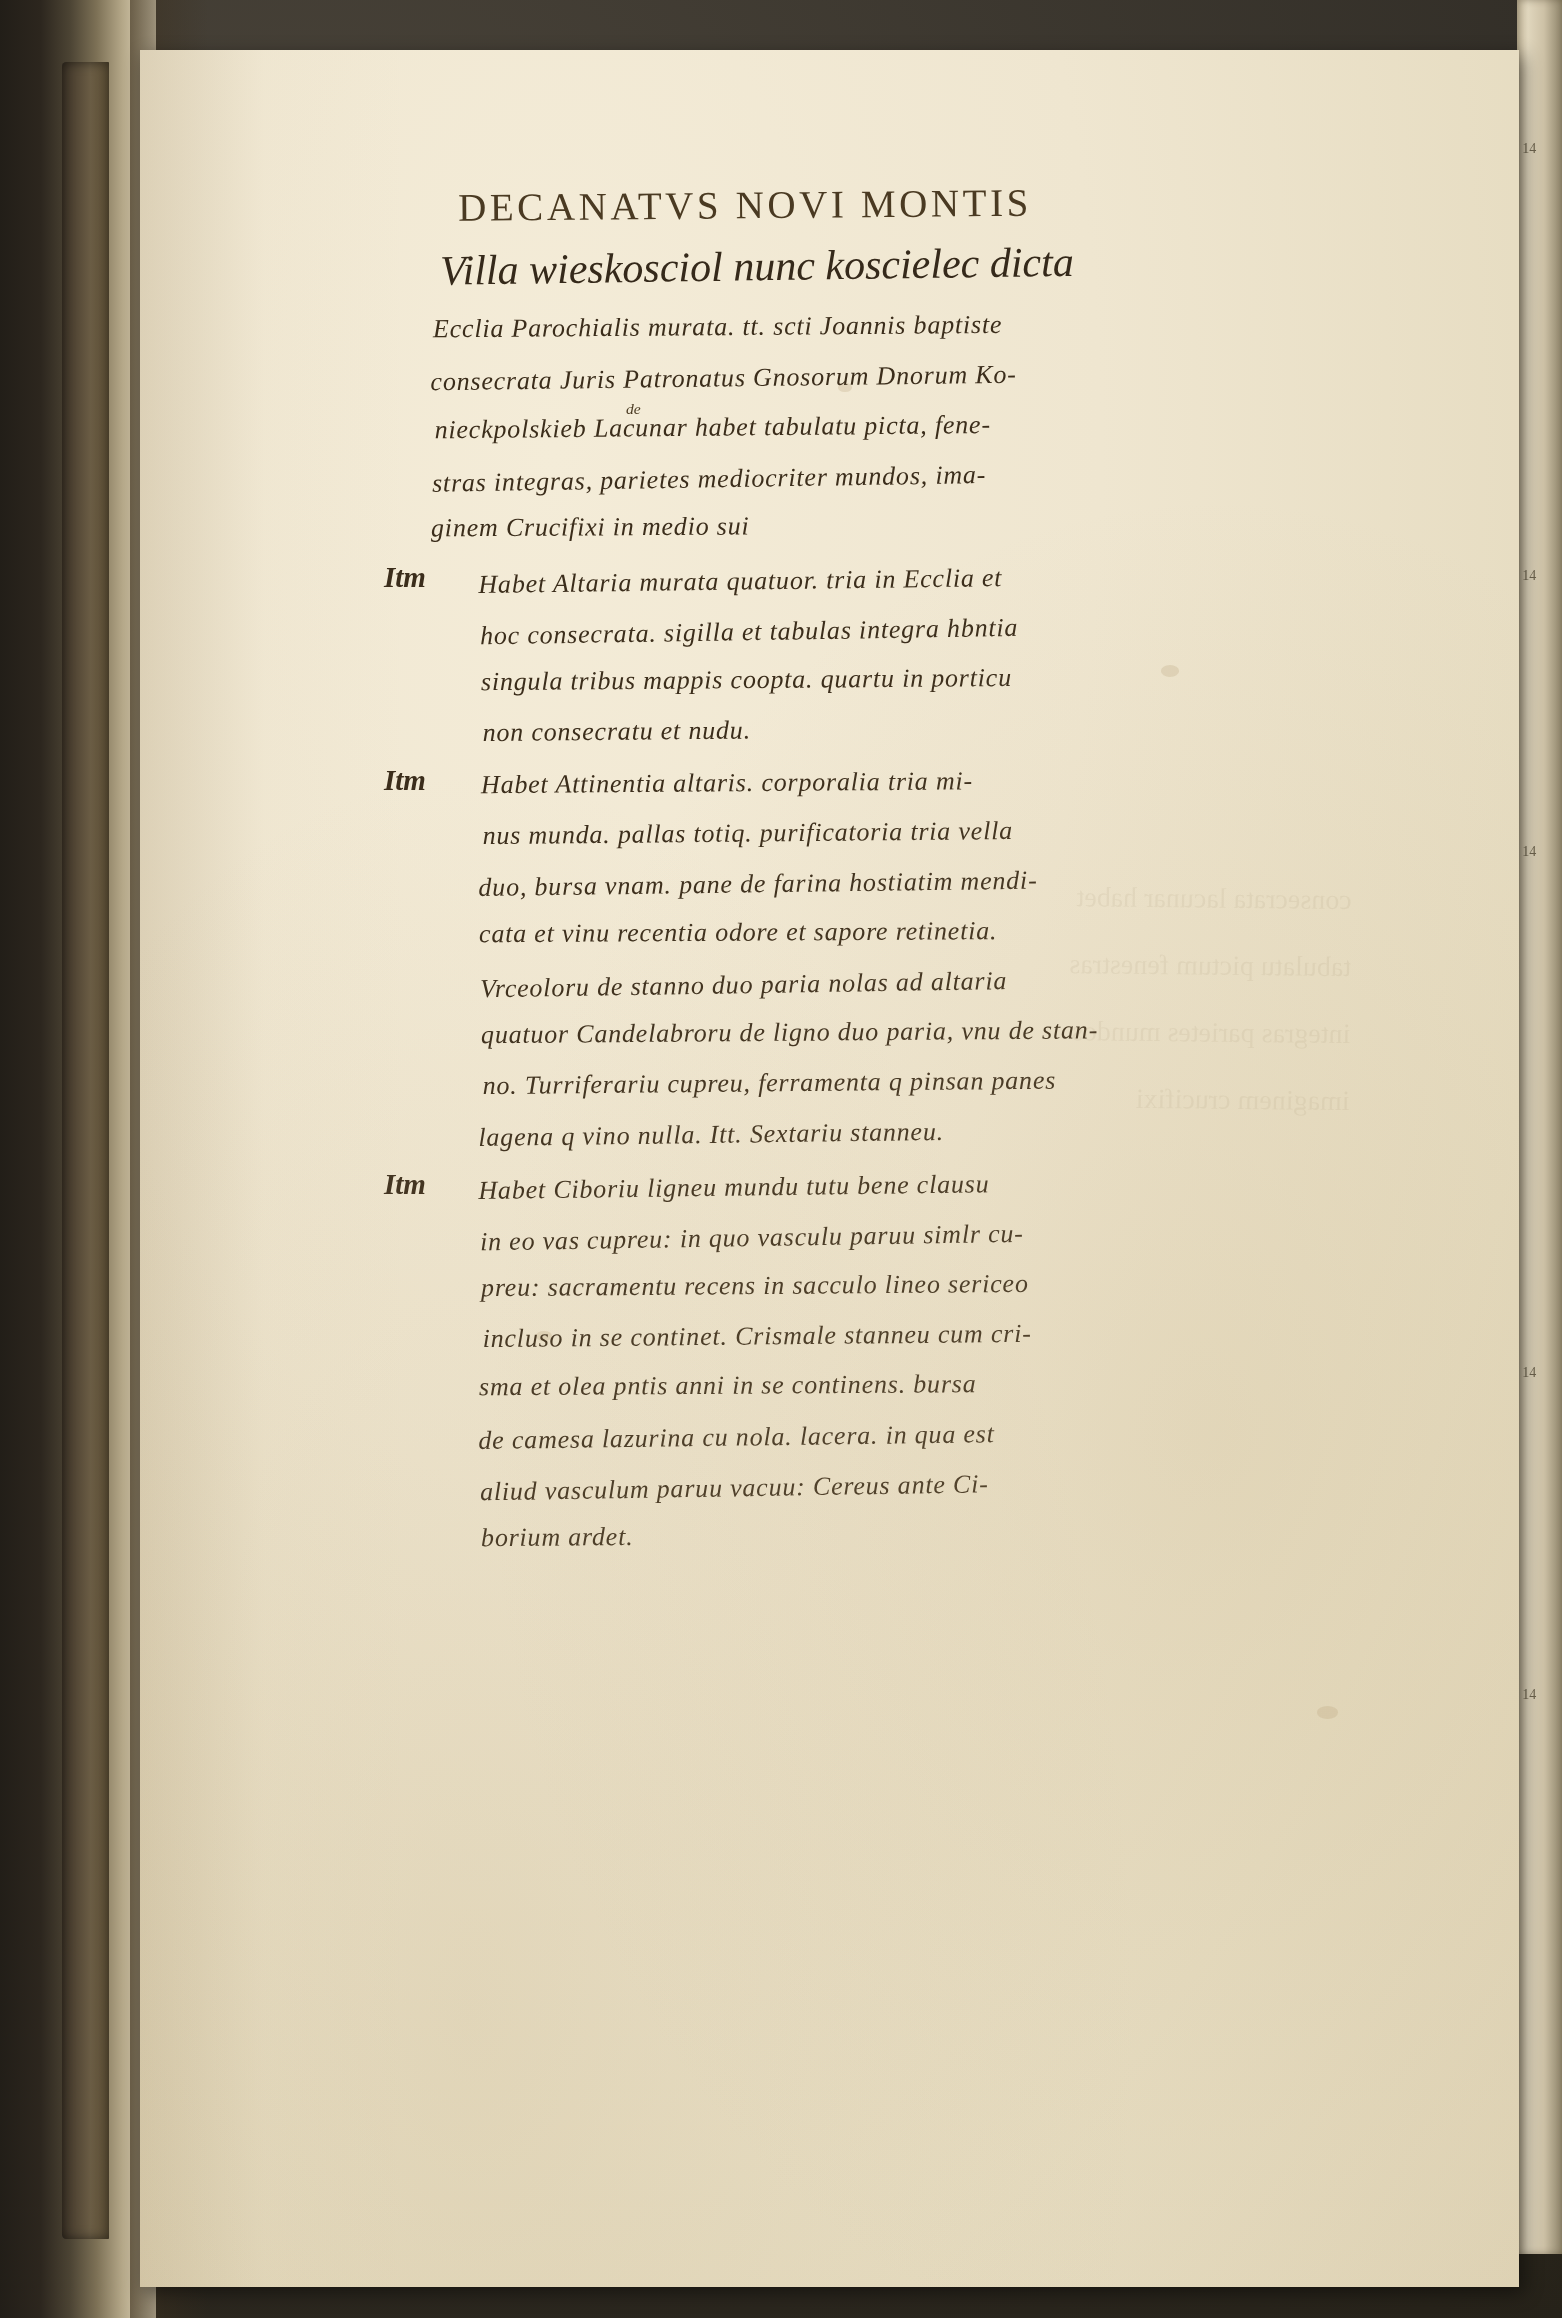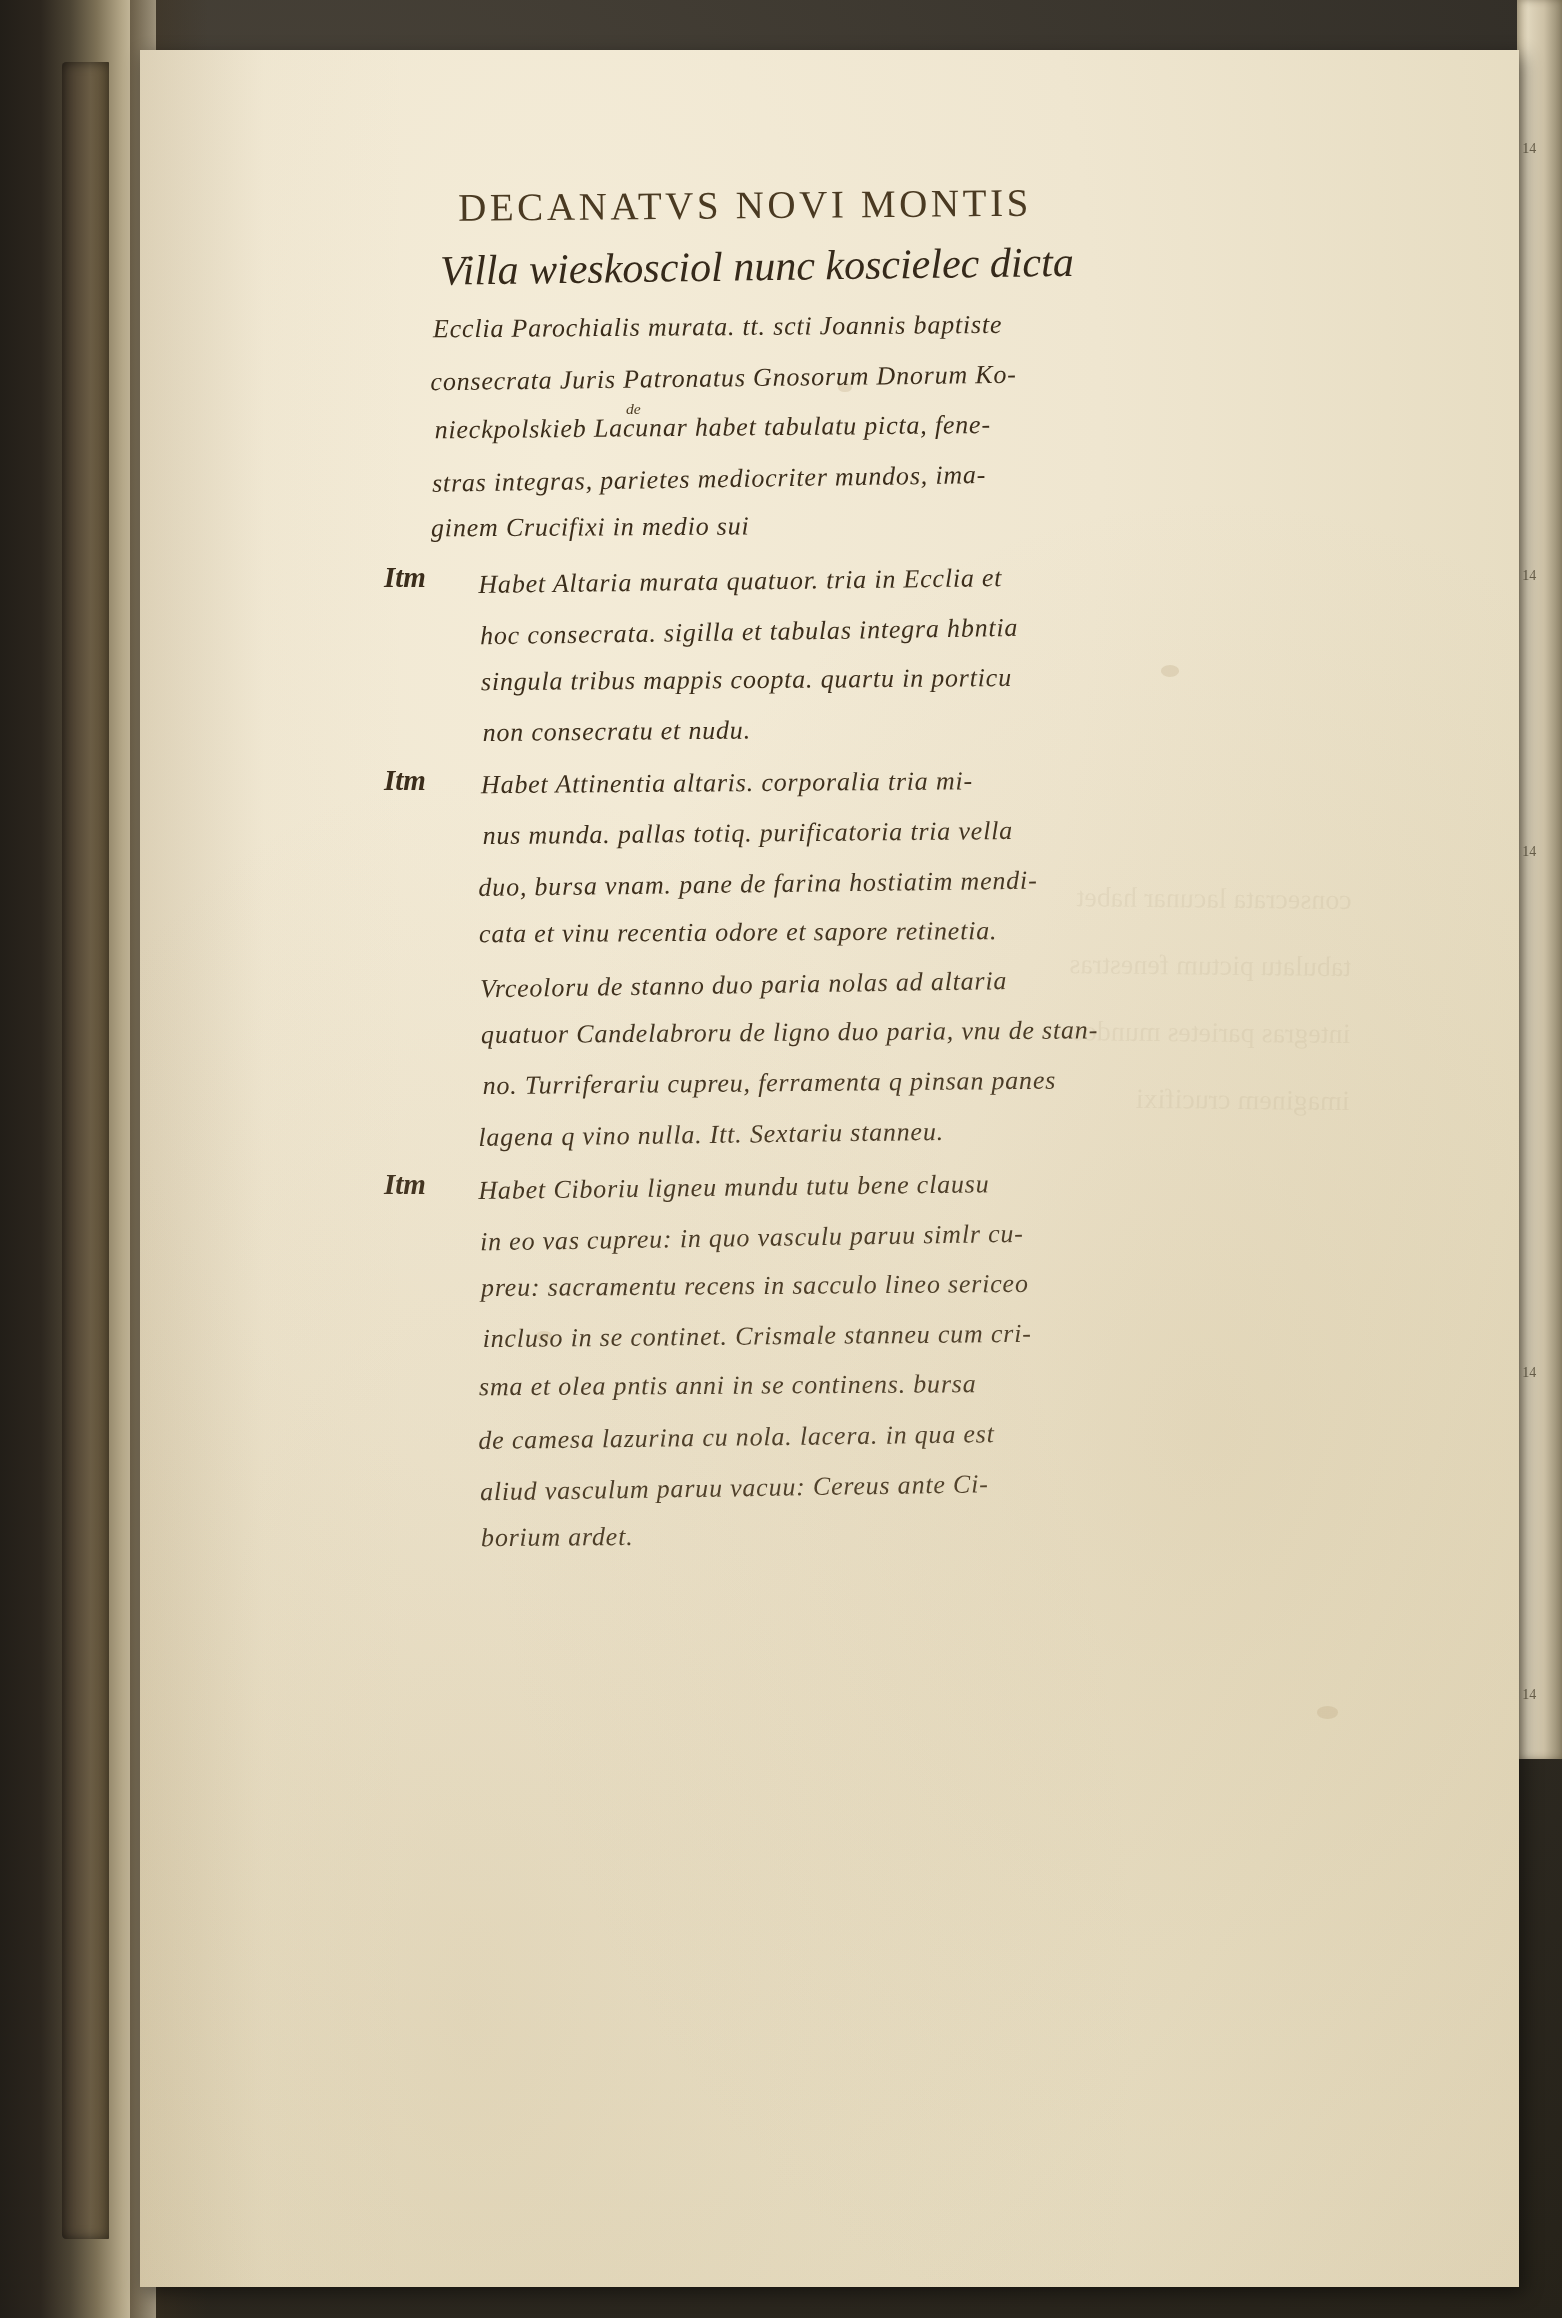--- a/index.html
+++ b/index.html
@@ -23,21 +23,21 @@
     background:
       radial-gradient(circle at 20% 15%, #4a443a 0%, #332f28 55%, #262219 100%);
   }
 
   
   .next-leaf {
     position: absolute;
     top: 0;
     right: 0;
     width: 45px;
-    height: 1759px;
+    height: 2254px;
     background: linear-gradient(to right, #cbbfa4 0%, #e0d6bd 25%, #cdc1a6 60%, #8d8369 100%);
     box-shadow: inset 2.1px 0 7.3px rgba(80,68,46,0.45);
   }
   .next-leaf .tab {
     position: absolute;
     left: 5.2px;
     width: 30px;
     height: 24px;
     color: #4a402c;
     font-size: 14px;

